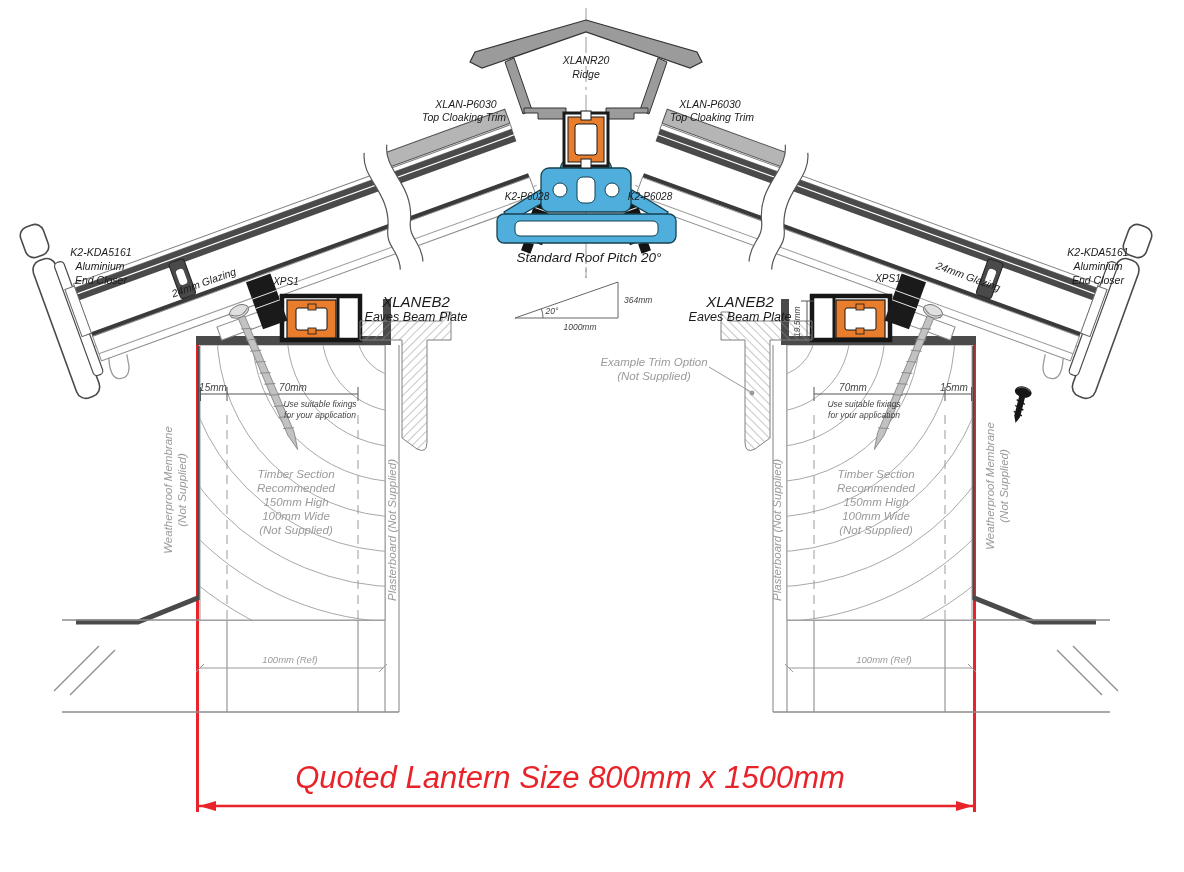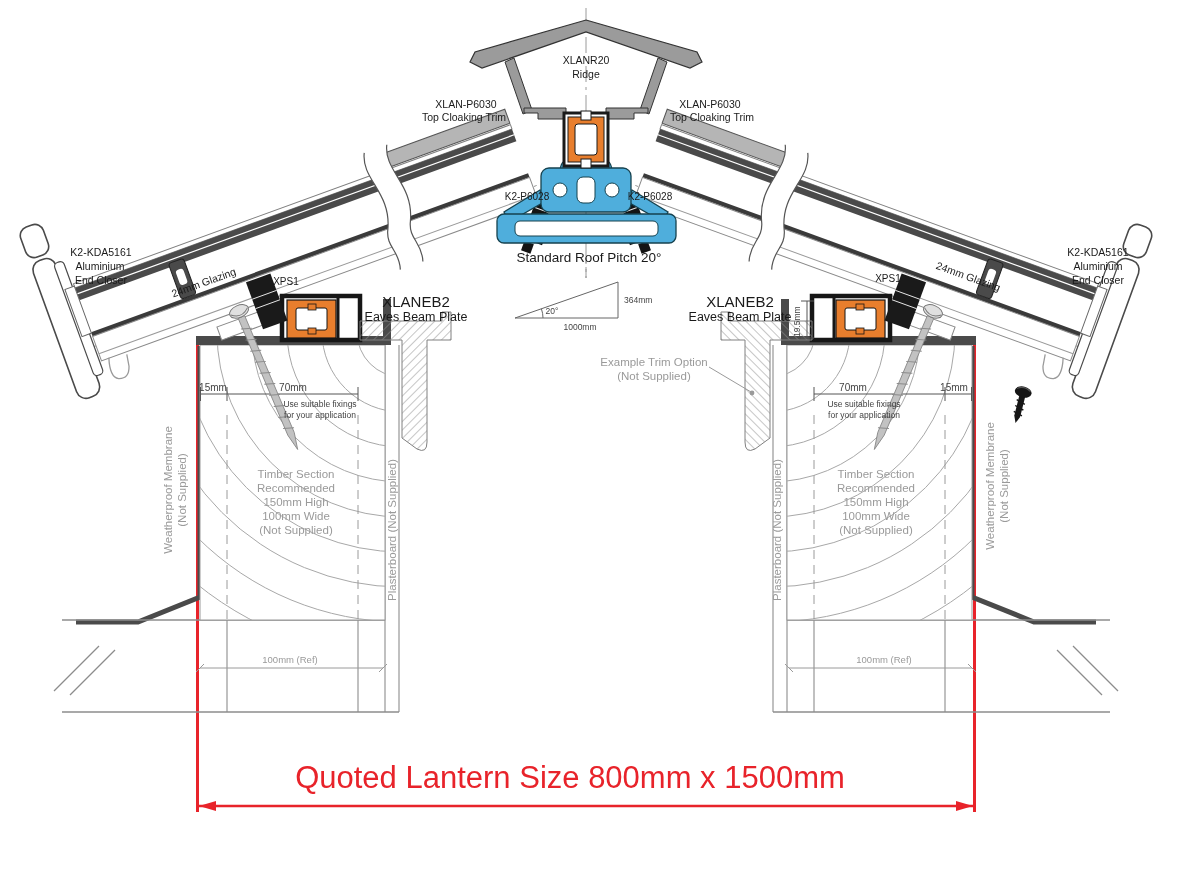--- a/index.html
+++ b/index.html
@@ -1,16 +1,16 @@
 <!DOCTYPE html>
 <html><head>
 <meta charset="utf-8">
 <style>
   html,body{margin:0;padding:0;background:#fff;}
-  .stage{position:relative;width:1184px;height:872px;background:#fff;overflow:hidden;}
+  .stage{position:relative;width:1184px;height:872px;background:#fff;overflow:hidden;font-style:italic;}
   svg{display:block;}
   .t{font-family:"Liberation Sans",sans-serif;fill:#1a1a1a;}
   .tg{font-family:"Liberation Sans",sans-serif;fill:#9a9a9a;}
   .td{font-family:"Liberation Sans",sans-serif;fill:#444;}
   .red{fill:#e8232a;}
 </style>
 </head>
 <body>
 
 <div class="stage">

